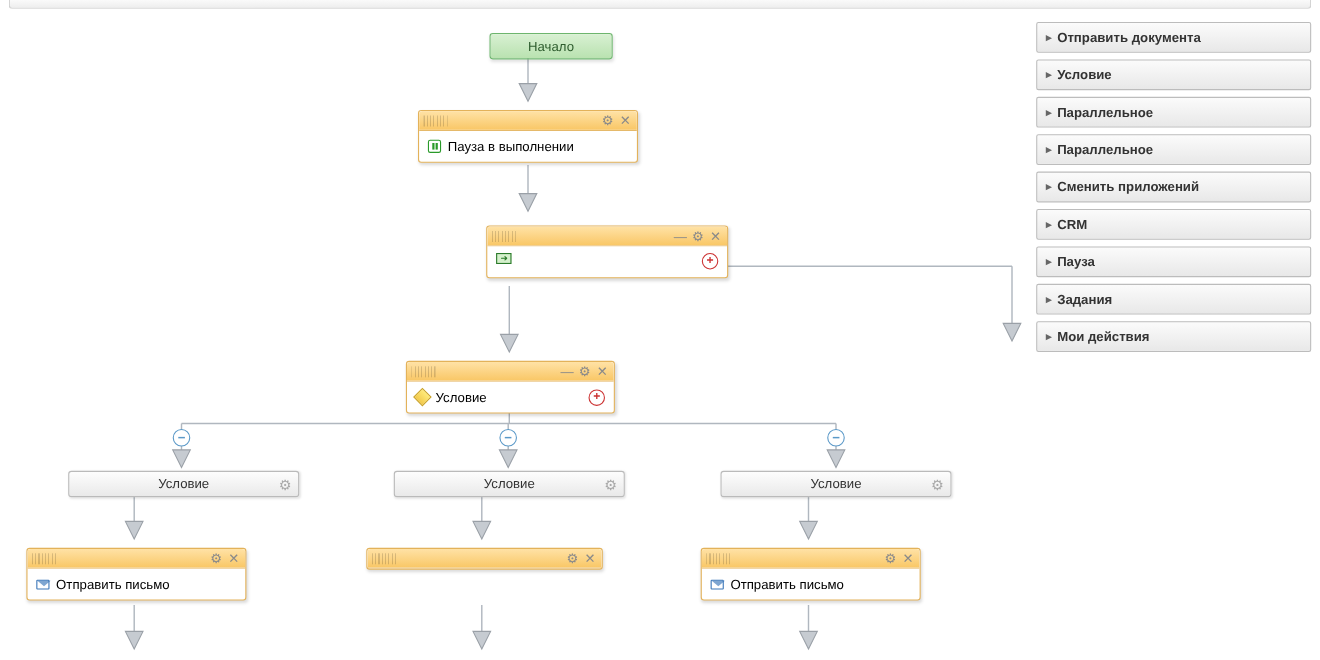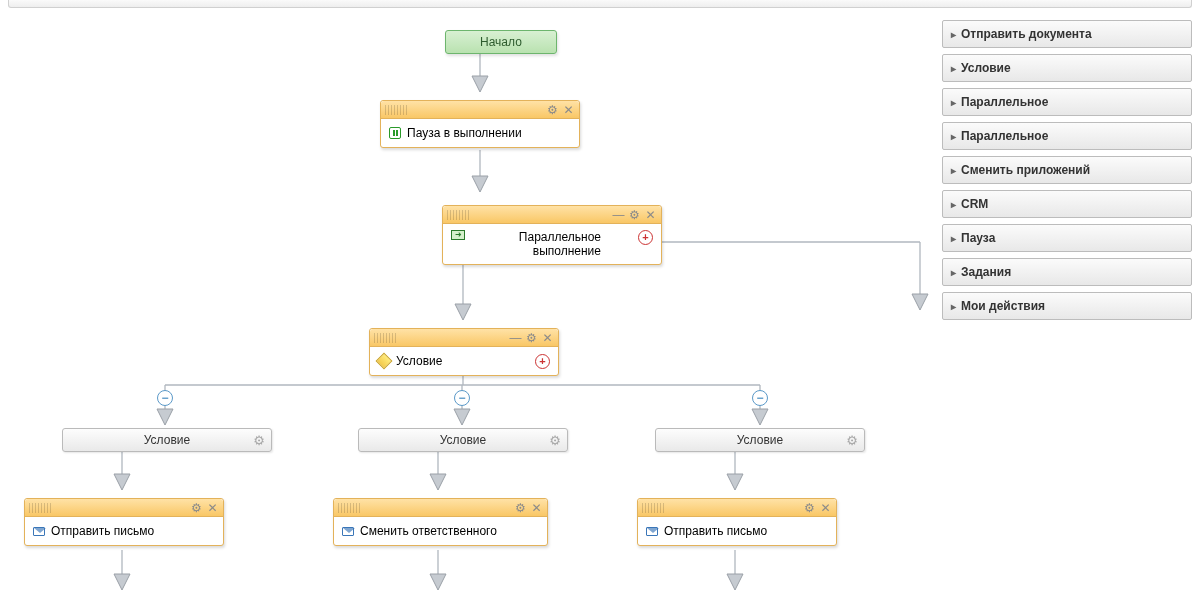--- a/index.html
+++ b/index.html
@@ -3,21 +3,21 @@
 <meta charset="utf-8">
 <style>
 * { box-sizing: border-box; margin: 0; padding: 0; }
 body { font-family: Arial, Helvetica, sans-serif; font-size: 12px; background: #fff; width: 1200px; height: 600px; position: relative; overflow: hidden; }
 .top-bar { position: absolute; top: 0; left: 8px; right: 8px; height: 8px; border: 1px solid #d0d0d0; border-top: none; background: linear-gradient(#fafafa,#eeeeee); border-radius: 0 0 3px 3px; }
 .canvas { position: absolute; top: 10px; left: 0; width: 940px; height: 590px; }
 .node { position: absolute; border: 1px solid; border-radius: 3px; background: #fff; box-shadow: 1px 2px 3px rgba(0,0,0,.15); }
 .node-header { height: 18px; border-radius: 3px 3px 0 0; display: flex; align-items: center; padding: 0 4px; gap: 3px; }
 .grip { display: inline-block; width: 22px; height: 10px; background: repeating-linear-gradient(90deg, rgba(0,0,0,.28) 0 1px, transparent 1px 3px); margin-right: auto; opacity: .55; }
 .hicon { width: 13px; height: 13px; display: inline-flex; align-items: center; justify-content: center; color: #8a8a8a; font-size: 12px; line-height: 1; cursor: pointer; }
-.node-body { padding: 6px 8px; display: flex; align-items: center; gap: 6px; min-height: 28px; text-align: right; }
+.node-body { padding: 6px 8px; display: flex; align-items: center; gap: 6px; min-height: 28px; }
 .node-body.two-line { align-items: flex-start; }
 .node-icon { width: 14px; height: 14px; flex-shrink: 0; }
 .start { position: absolute; border: 1px solid #6db56d; background: linear-gradient(#d8f0d2,#b9e2b0); border-radius: 3px; padding: 4px 34px; color: #2e5c2e; box-shadow: 1px 2px 3px rgba(0,0,0,.12); font-size: 12px; }
 .orange { border-color: #e3b25a; }
 .orange .node-header { background: linear-gradient(#ffe2a6,#f9c766); border-bottom: 1px solid #e3b25a; }
 .plus-circle { width: 15px; height: 15px; border-radius: 50%; border: 1.5px solid #c33; color: #c33; display: inline-flex; align-items: center; justify-content: center; font-size: 11px; font-weight: bold; line-height: 1; margin-left: auto; cursor: pointer; }
 .cond-btn { position: absolute; height: 24px; border: 1px solid #bababa; border-radius: 3px; background: linear-gradient(#fdfdfd,#e9e9e9); display: flex; align-items: center; justify-content: center; color: #333; box-shadow: 1px 1px 2px rgba(0,0,0,.1); }
 .cond-btn .gear { position: absolute; right: 6px; color: #a8a8a8; font-size: 13px; }
 .minus-badge { position: absolute; width: 16px; height: 16px; border-radius: 50%; background: #fff; border: 1.5px solid #5b99c8; color: #5b99c8; display: flex; align-items: center; justify-content: center; font-size: 12px; font-weight: bold; line-height: 1; }
 .sidebar { position: absolute; top: 20px; right: 8px; width: 250px; display: flex; flex-direction: column; gap: 6px; }
@@ -102,21 +102,20 @@
 
 <div class="node orange" style="left:442px; top:195px; width:220px;">
   <div class="node-header">
     <span class="grip"></span>
     <span class="hicon">—</span>
     <span class="hicon">⚙</span>
     <span class="hicon">✕</span>
   </div>
   <div class="node-body two-line">
     <span class="node-icon icon-parallel"></span>
-    <span style="max-width:130px;">Параллельное выполнение</span>
     <span class="plus-circle">+</span>
   </div>
 </div>
 
 <div class="node orange" style="left:369px; top:318px; width:190px;">
   <div class="node-header">
     <span class="grip"></span>
     <span class="hicon">—</span>
     <span class="hicon">⚙</span>
     <span class="hicon">✕</span>
@@ -156,24 +155,20 @@
     <span>Отправить письмо</span>
   </div>
 </div>
 
 <div class="node orange" style="left:333px; top:488px; width:215px;">
   <div class="node-header">
     <span class="grip"></span>
     <span class="hicon">⚙</span>
     <span class="hicon">✕</span>
   </div>
-  <div class="node-body">
-    <span class="node-icon icon-mail"></span>
-    <span>Сменить ответственного</span>
-  </div>
 </div>
 
 <div class="node orange" style="left:637px; top:488px; width:200px;">
   <div class="node-header">
     <span class="grip"></span>
     <span class="hicon">⚙</span>
     <span class="hicon">✕</span>
   </div>
   <div class="node-body">
     <span class="node-icon icon-mail"></span>

